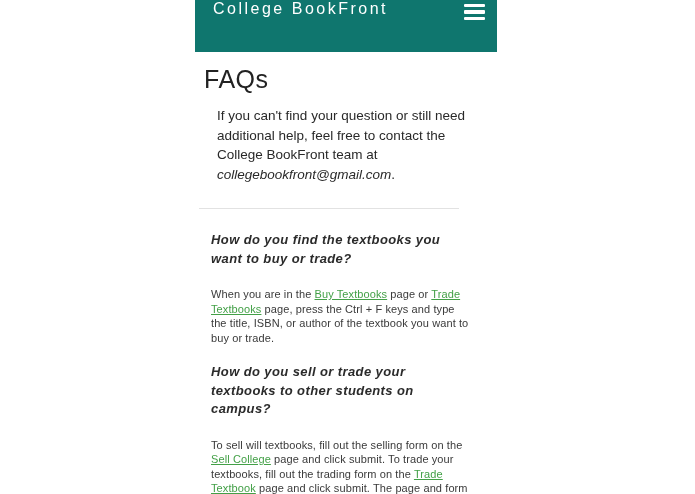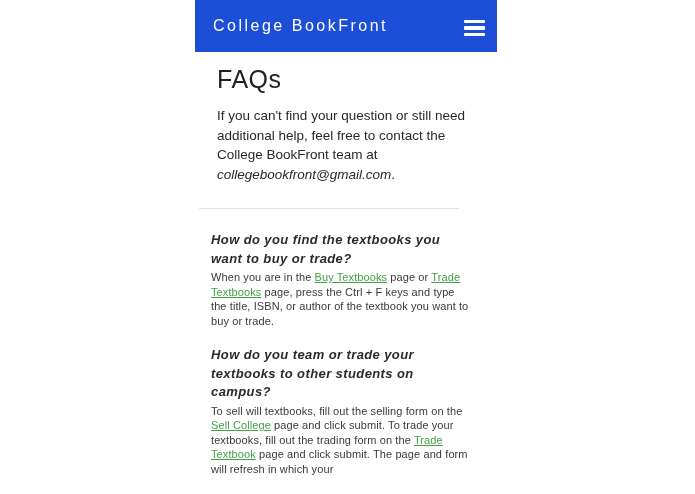--- a/index.html
+++ b/index.html
@@ -14,23 +14,22 @@
   .site-column {
     position: absolute;
     left: 195px; top: 0;
     width: 302px; height: 494px;
     background: #ffffff;
   }
 
   
   .appbar {
     height: 52px;
-    background: #1d4ed8;
+    background: #0f766e;
     display: flex;
-    align-items: center;
     padding: 0 10px 0 18px;
     box-sizing: border-box;
   }
   .appbar-title {
     flex: 1;
     color: #ffffff;
     font-size: 16px;
     font-weight: 400;
     letter-spacing: 2.5px;
     white-space: nowrap;
@@ -43,21 +42,21 @@
   }
   .hamburger .bar {
     display: block;
     width: 21px; height: 3.4px;
     background: #ffffff;
     border-radius: 1px;
   }
 
   
   .page-title {
-    margin: 10px 0 0 22px;
+    margin: 10px 0 0 9px;
     font-size: 25px;
     font-weight: 400;
     letter-spacing: 0.5px;
     line-height: 34px;
     color: #222222;
   }
   .intro {
     margin: 10px 0 0 22px;
     width: 252px;
     font-size: 13.5px;
@@ -87,21 +86,21 @@
   }
   .answer + .question { margin-top: 18px; }
   .answer {
     margin: 7px 0 0 16px;
     width: 262px;
     font-size: 11px;
     line-height: 14.5px;
     letter-spacing: 0.1px;
     color: #3a3a3a;
   }
-  .question + .answer { margin-top: 2px; }
+  .question + .answer { margin-top: 19px; }
   .answer .link {
     color: #43A047;
     text-decoration: underline;
     cursor: pointer;
   }
 </style>
 </head>
 <body>
 
 <div class="canvas">
@@ -121,20 +120,20 @@
 
       <p class="intro"><span>If you can't find your question or still need additional help, feel free to contact the College BookFront team at </span><em class="email">collegebookfront@gmail.com</em><span>.</span></p>
 
       <hr class="divider">
 
       <section>
 
         <h2 class="question">How do you find the textbooks you want to buy or trade?</h2>
         <p class="answer"><span>When you are in the </span><a class="link" href="#">Buy Textbooks</a><span> page or </span><a class="link" href="#">Trade Textbooks</a><span> page, press the Ctrl + F keys and type the title, ISBN, or author of the textbook you want to buy or trade.</span></p>
 
-        <h2 class="question">How do you team or trade your textbooks to other students on campus?</h2>
+        <h2 class="question">How do you sell or trade your textbooks to other students on campus?</h2>
         <p class="answer"><span>To sell will textbooks, fill out the selling form on the </span><a class="link" href="#">Sell College</a><span> page and click submit. To trade your textbooks, fill out the trading form on the </span><a class="link" href="#">Trade Textbook</a><span> page and click submit. The page and form will refresh in which your</span></p>
 
       </section>
     </main>
 
   </div>
 </div>
 
 </body></html>

